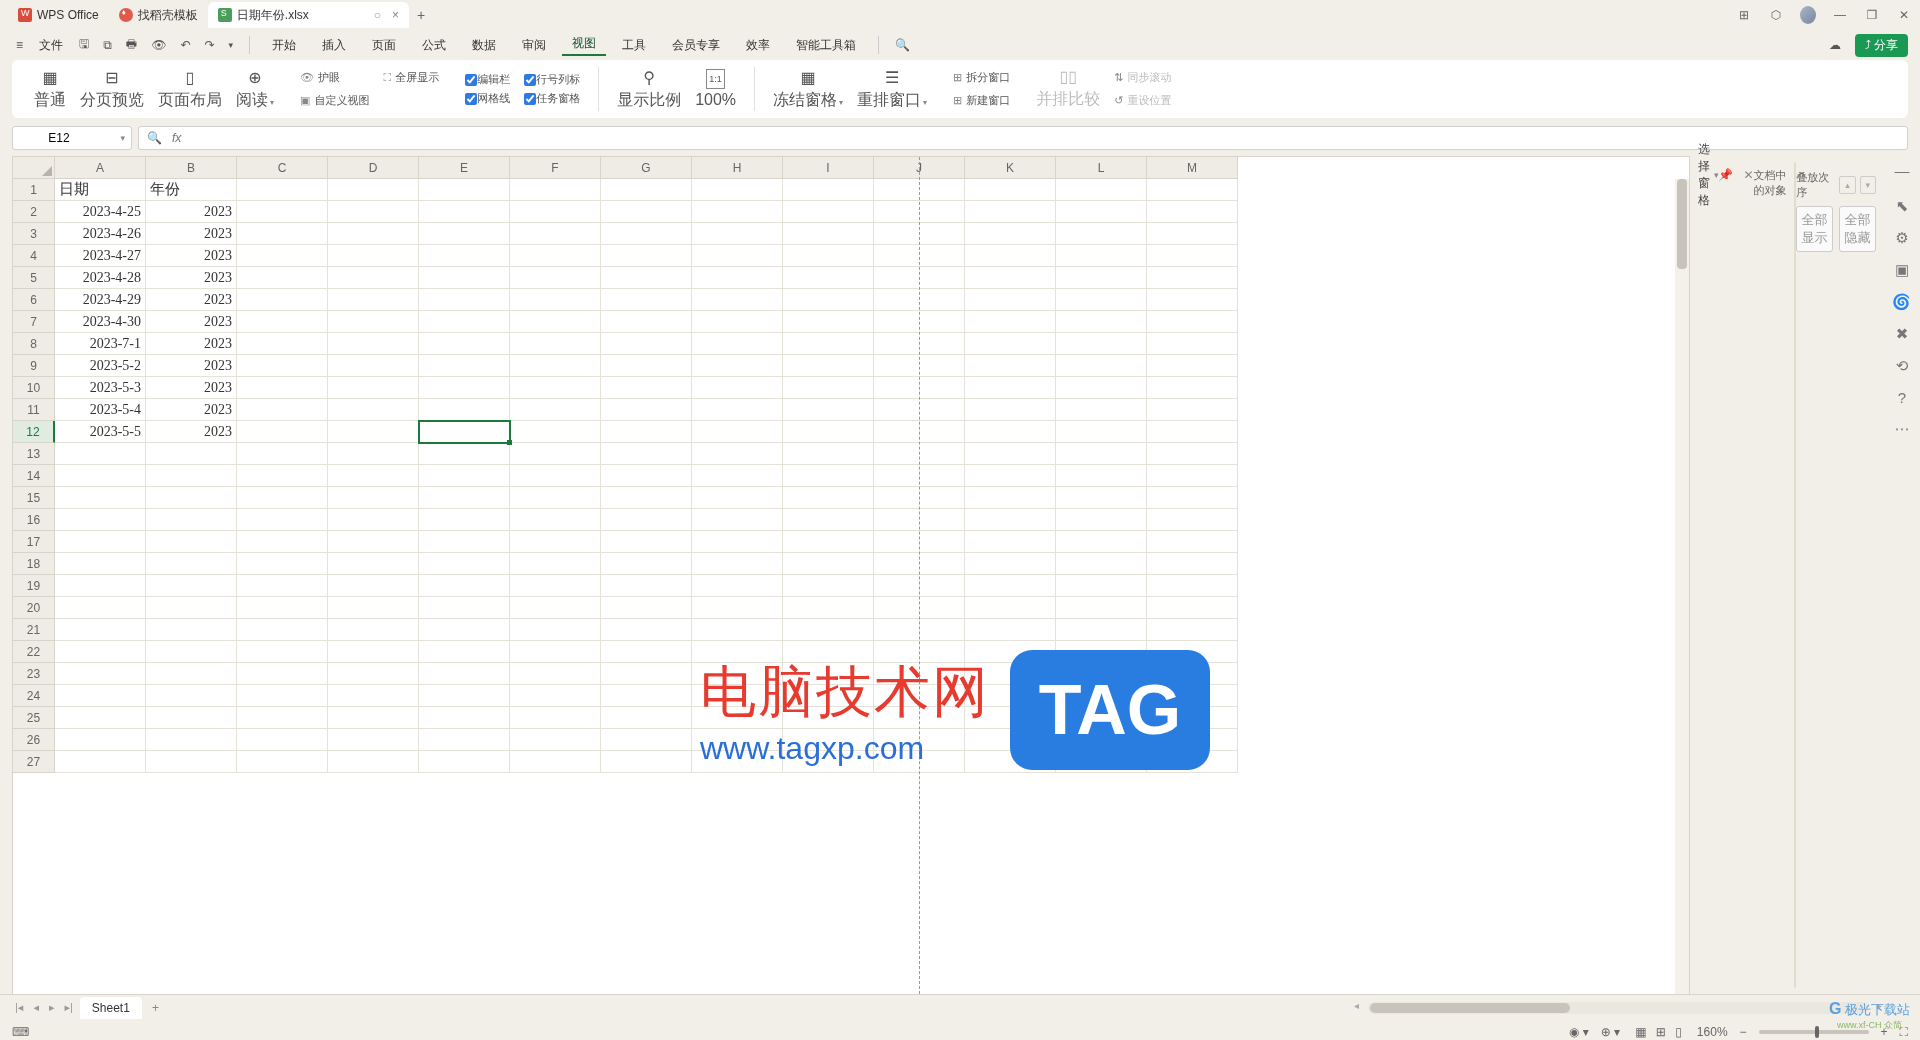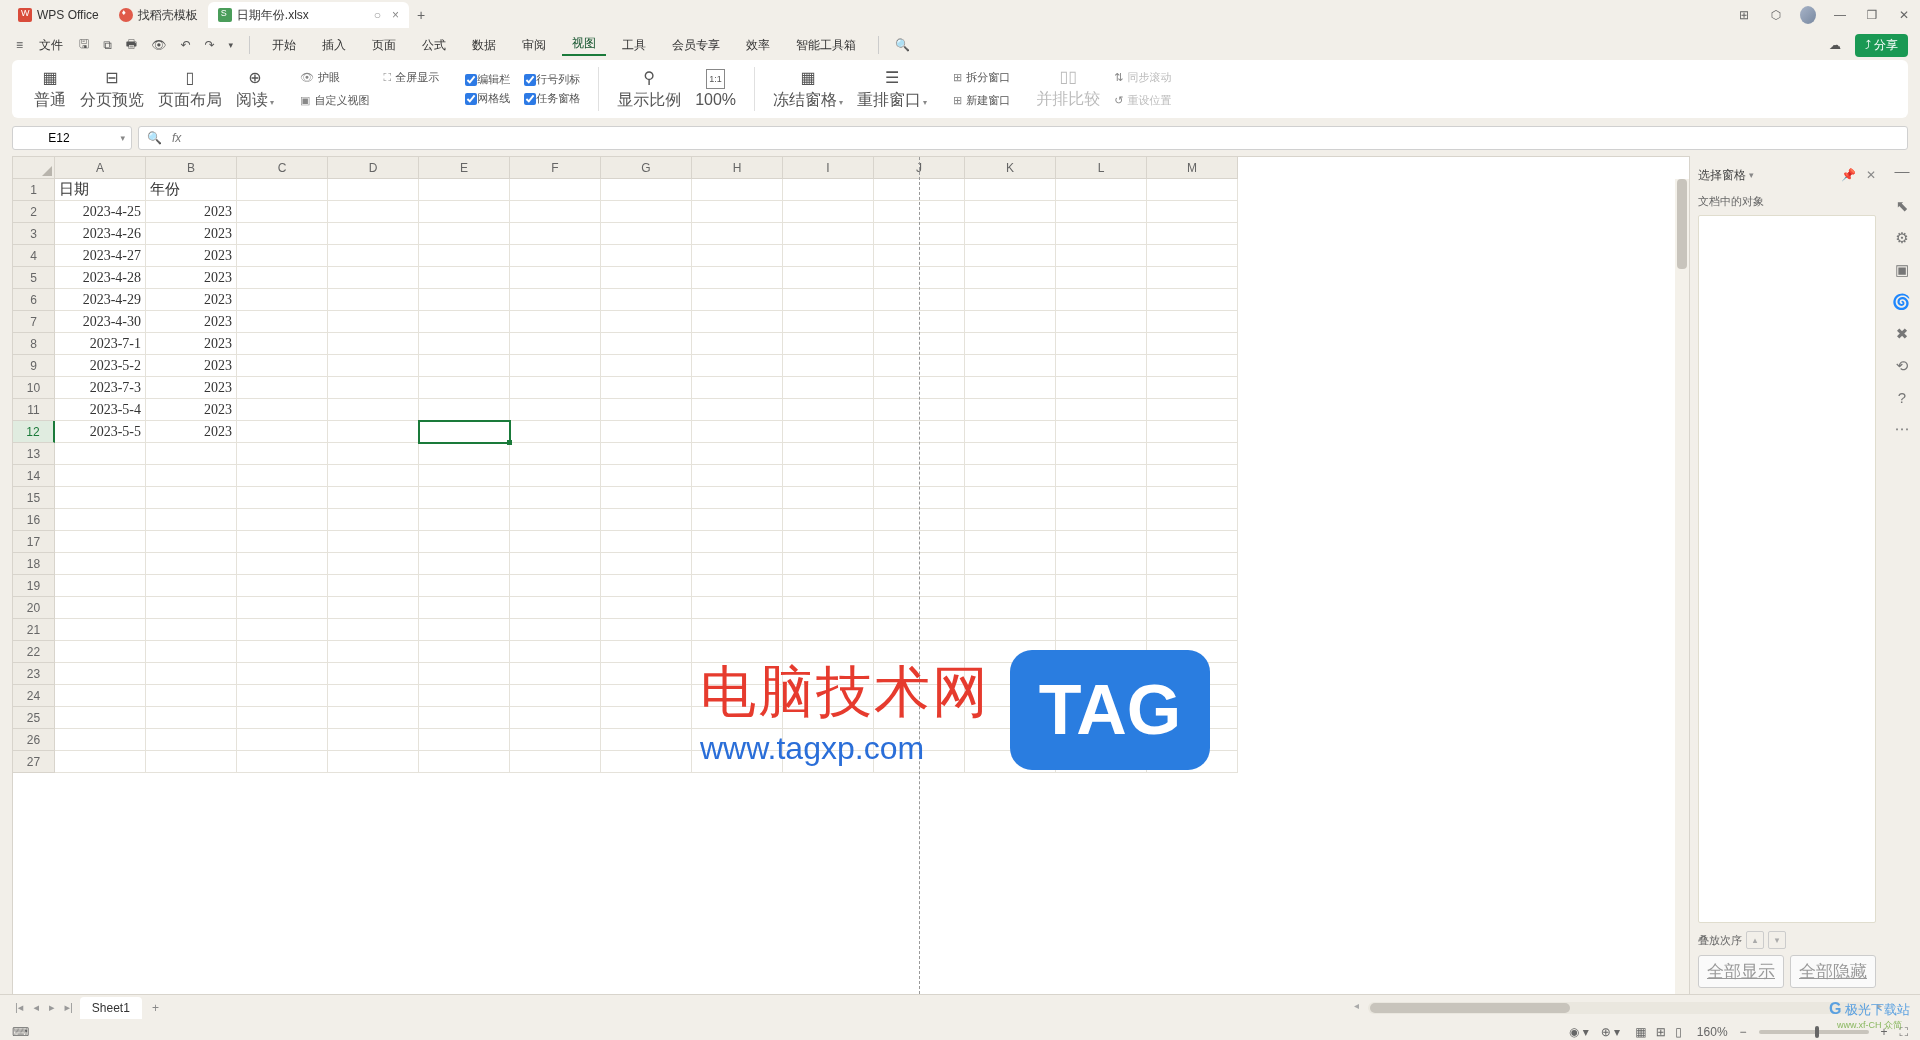--- a/index.html
+++ b/index.html
@@ -72,31 +72,31 @@
 .cell { border-right: 1px solid #e5e2da; border-bottom: 1px solid #e5e2da; height: 22px; padding: 0 4px; display: flex; align-items: center; font-size: 14px; font-family: SimSun, serif; }
 .cell.header-cell { font-size: 15px; }
 .cell.ralign { justify-content: flex-end; }
 .cell.selected { outline: 2px solid #1a7a3a; outline-offset: -1px; position: relative; z-index: 2; }
 .cell.selected::after { content: ""; position: absolute; right: -3px; bottom: -3px; width: 5px; height: 5px; background: #1a7a3a; }
 .vsplit { position: absolute; top: 0; bottom: 0; left: calc(42px + 91px * 9 + 45px); border-left: 1px dashed #999; }
 .vscroll { position: absolute; right: 0; top: 22px; bottom: 0; width: 14px; background: #f4f1ea; }
 .vscroll-thumb { position: absolute; top: 0; width: 10px; left: 2px; height: 90px; background: #c8c4bc; border-radius: 4px; }
 
 
-.right-panel { width: 195px; background: #f2efe9; border-left: 1px solid #d8d4cc; display: flex; flex-direction: column; padding: 6px 8px; }
+.right-panel { width: 195px; background: #f2efe9; border-left: 1px solid #d8d4cc; display: flex; flex-direction: row; padding: 6px 8px; }
 .panel-head { display: flex; align-items: center; height: 26px; font-size: 12px; color: #444; }
 .panel-head .drop { font-size: 9px; margin-left: 3px; color: #888; }
 .panel-head .icons { margin-left: auto; display: flex; gap: 10px; color: #888; }
 .panel-sub { font-size: 11px; color: #666; margin: 6px 0; }
 .panel-body { flex: 1; background: #fff; border: 1px solid #e0ddce; border-radius: 2px; }
 .panel-footer { margin-top: 8px; }
 .panel-footer-row { display: flex; align-items: center; gap: 4px; font-size: 11px; color: #666; margin-bottom: 6px; }
 .panel-footer-row .small-box { width: 18px; height: 18px; border: 1px solid #ccc; border-radius: 2px; display: flex; align-items: center; justify-content: center; font-size: 9px; color: #aaa; }
 .panel-btns { display: flex; gap: 6px; }
-.panel-btns button { flex: 1; padding: 4px; font-size: 17px; border: 1px solid #ccc; background: #fafafa; border-radius: 3px; color: #999; text-decoration: underline; }
+.panel-btns button { flex: 1; padding: 4px; font-size: 13px; border: 1px solid #ccc; background: #fafafa; border-radius: 3px; color: #999; }
 
 
 .sidebar-icons { width: 36px; background: #f2efe9; display: flex; flex-direction: column; align-items: center; padding-top: 6px; gap: 14px; color: #777; }
 .sidebar-icons span { cursor: pointer; font-size: 15px; }
 
 
 .sheet-tabs { height: 26px; background: #f2efe9; display: flex; align-items: center; padding: 0 12px; gap: 4px; border-top: 1px solid #d8d4cc; }
 .nav-btn { color: #999; padding: 0 3px; cursor: pointer; font-size: 11px; }
 .sheet-tab { padding: 4px 12px; background: #fff; border-radius: 4px 4px 0 0; font-size: 12px; cursor: pointer; }
 .sheet-add { padding: 0 6px; color: #888; cursor: pointer; }
@@ -443,21 +443,21 @@
         <div class="cell"></div>
         <div class="cell"></div>
         <div class="cell"></div>
         <div class="cell"></div>
         <div class="cell"></div>
         <div class="cell"></div>
         <div class="cell"></div>
         <div class="cell"></div>
         <div class="cell"></div>
         <div class="rowhead">10</div>
-        <div class="cell ralign">2023-7-3</div>
+        <div class="cell ralign">2023-5-3</div>
         <div class="cell ralign">2023</div>
         <div class="cell"></div>
         <div class="cell"></div>
         <div class="cell"></div>
         <div class="cell"></div>
         <div class="cell"></div>
         <div class="cell"></div>
         <div class="cell"></div>
         <div class="cell"></div>
         <div class="cell"></div>

